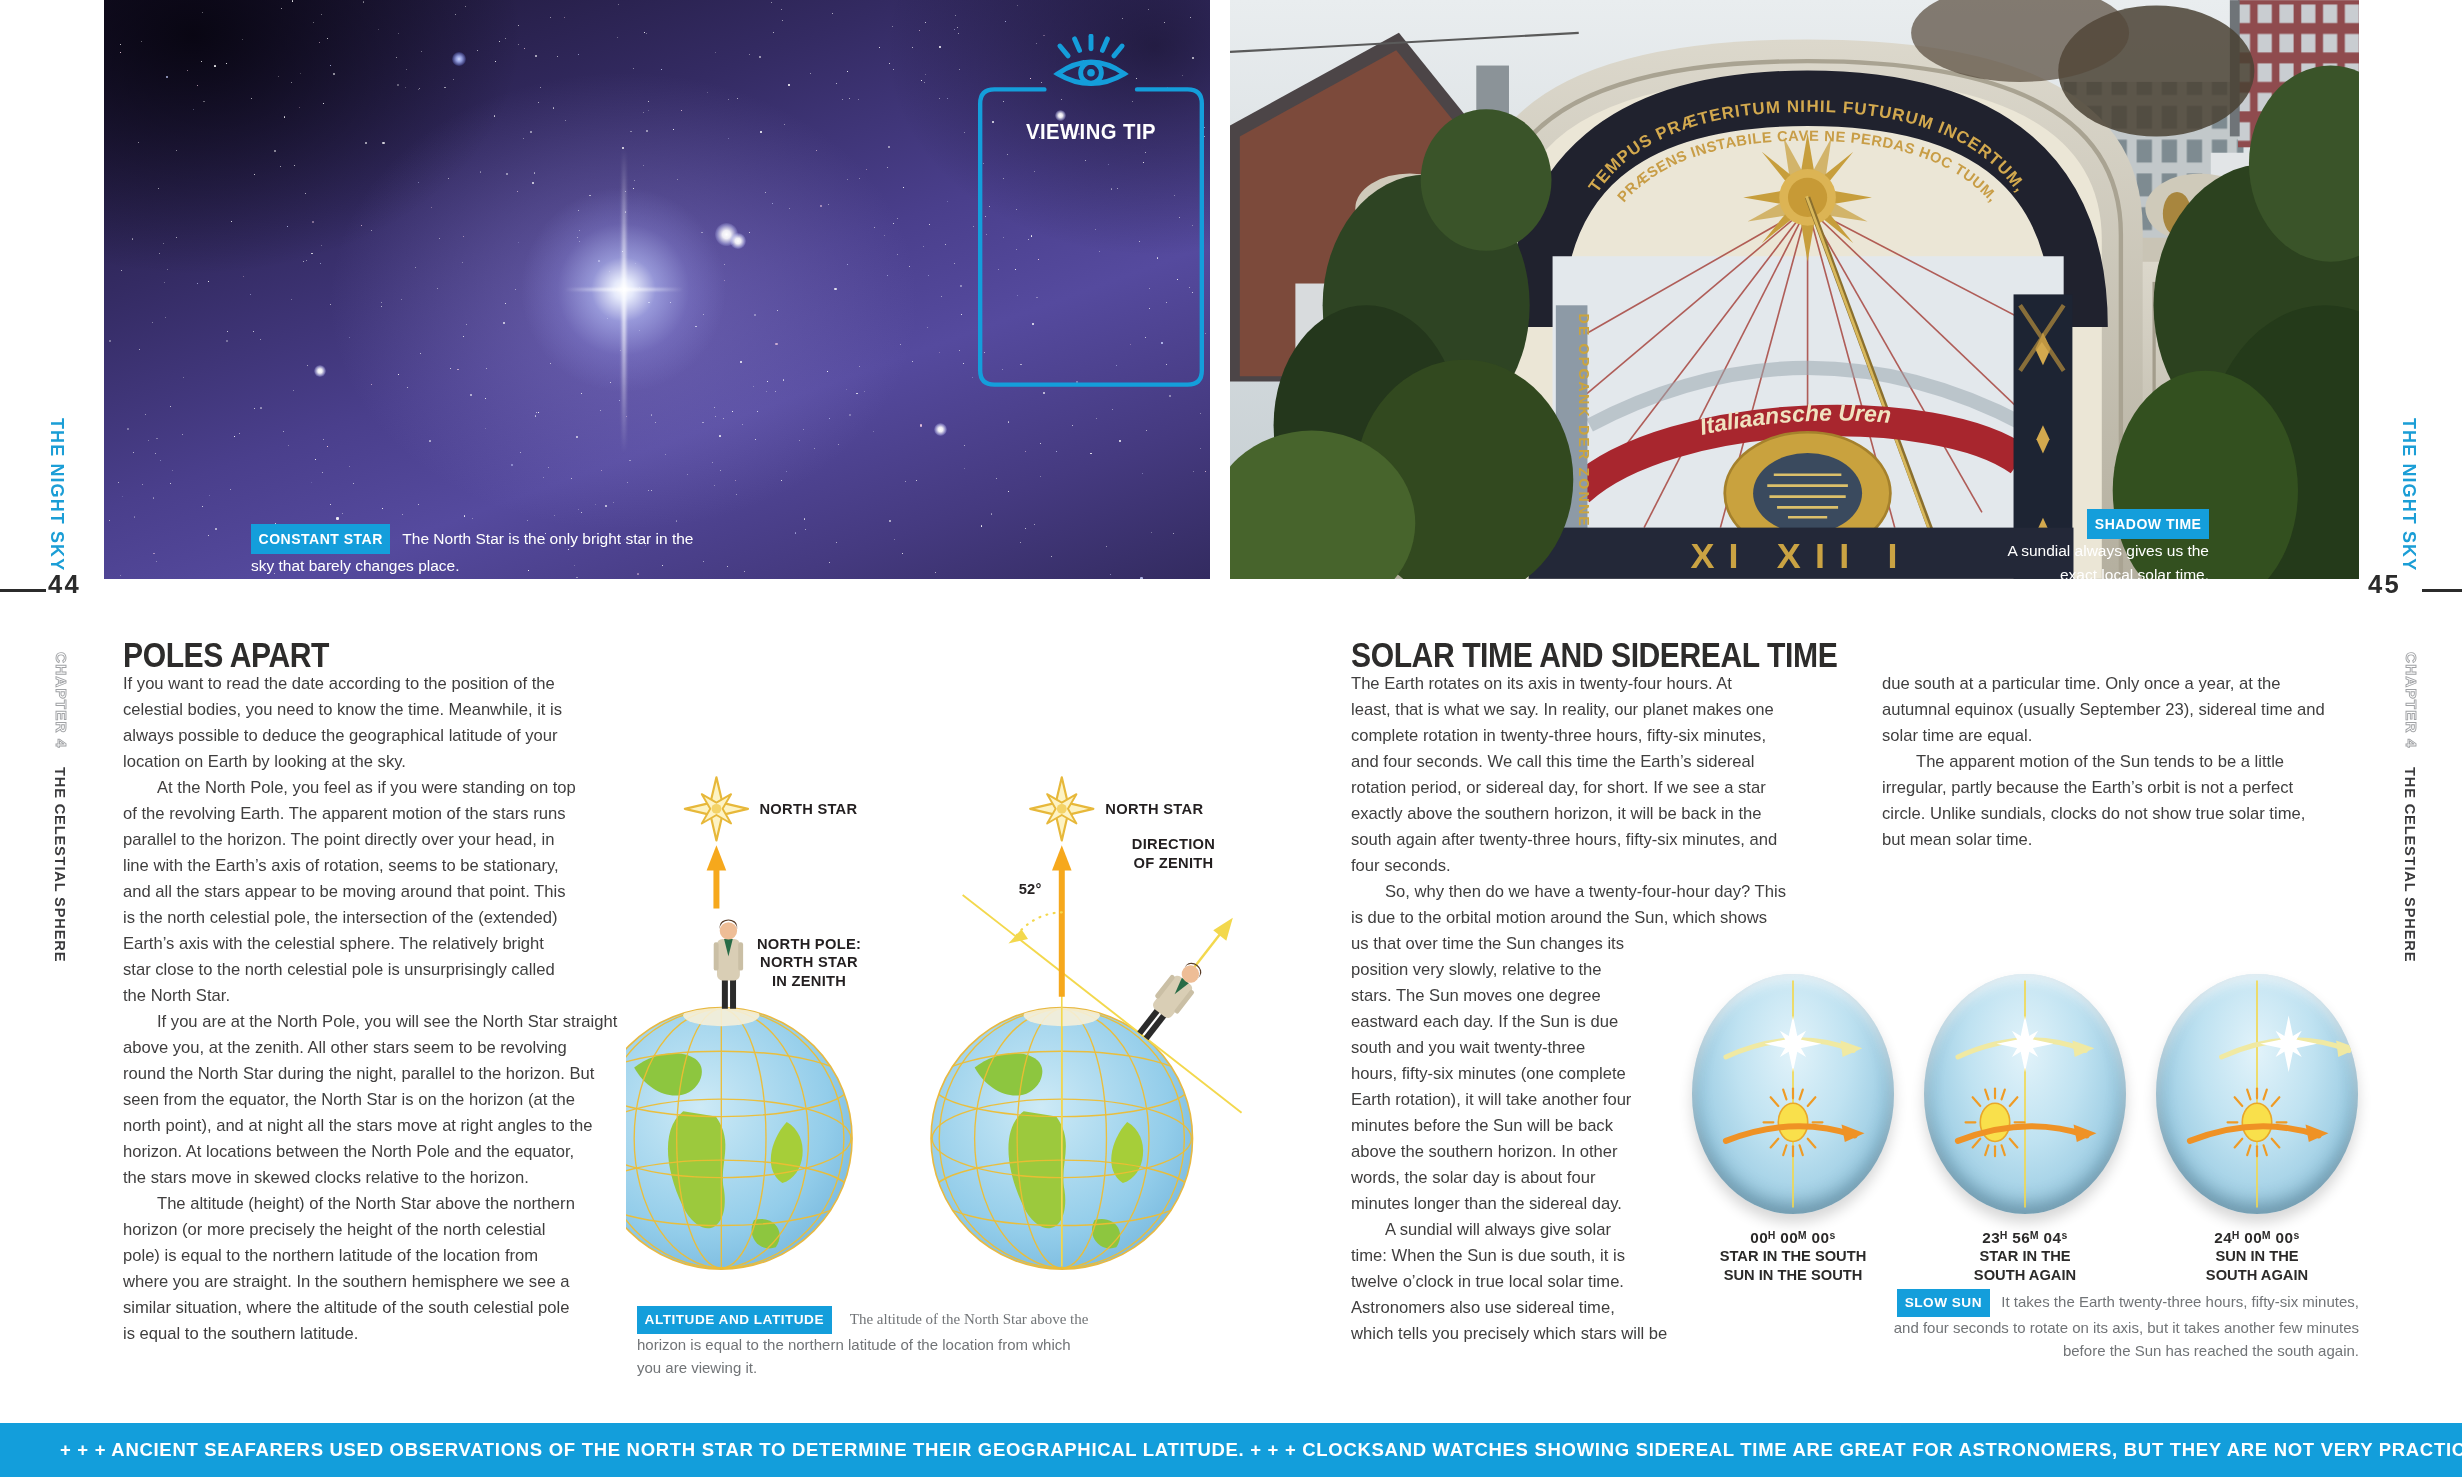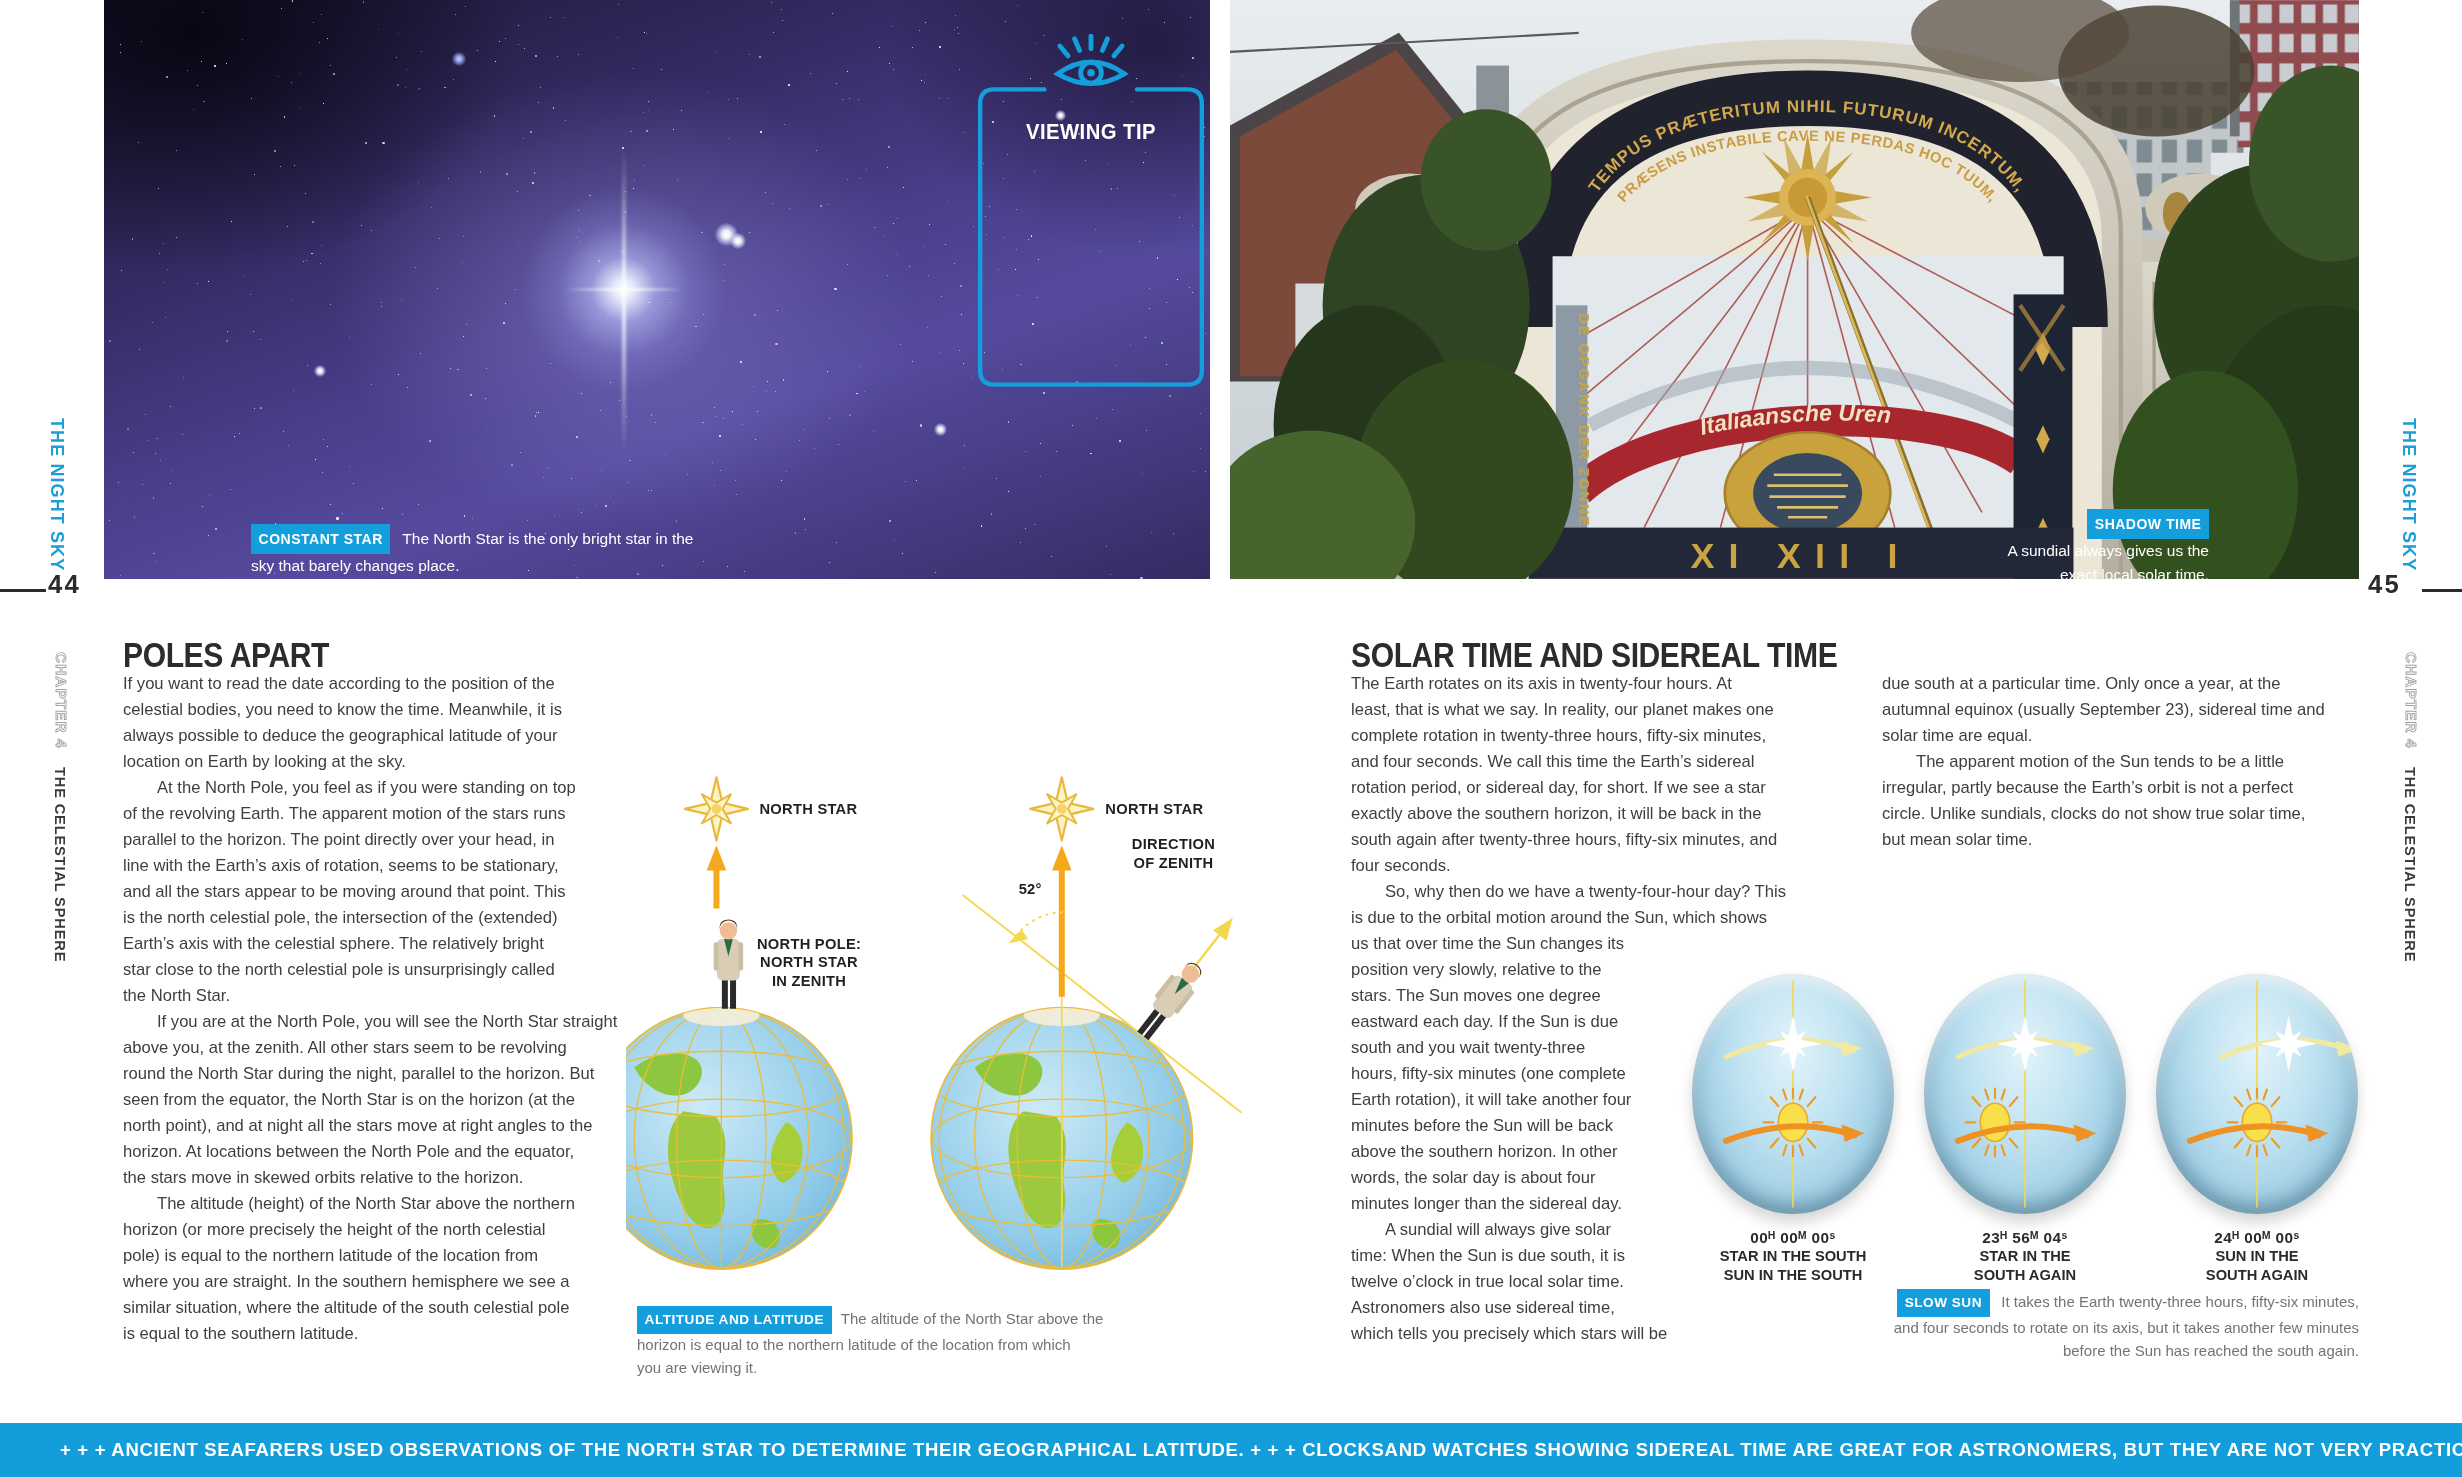--- a/index.html
+++ b/index.html
@@ -832,21 +832,21 @@
     <div class="line">is the north celestial pole, the intersection of the (extended)</div>
     <div class="line">Earth’s axis with the celestial sphere. The relatively bright</div>
     <div class="line">star close to the north celestial pole is unsurprisingly called</div>
     <div class="line">the North Star.</div>
     <div class="line ind">If you are at the North Pole, you will see the North Star straight</div>
     <div class="line">above you, at the zenith. All other stars seem to be revolving</div>
     <div class="line">round the North Star during the night, parallel to the horizon. But</div>
     <div class="line">seen from the equator, the North Star is on the horizon (at the</div>
     <div class="line">north point), and at night all the stars move at right angles to the</div>
     <div class="line">horizon. At locations between the North Pole and the equator,</div>
-    <div class="line">the stars move in skewed orbits relative to the horizon.</div>
+    <div class="line">the stars move in skewed clocks relative to the horizon.</div>
     <div class="line ind">The altitude (height) of the North Star above the northern</div>
     <div class="line">horizon (or more precisely the height of the north celestial</div>
     <div class="line">pole) is equal to the northern latitude of the location from</div>
     <div class="line">where you are straight. In the southern hemisphere we see a</div>
     <div class="line">similar situation, where the altitude of the south celestial pole</div>
     <div class="line">is equal to the southern latitude.</div>
   </div>
 
 <svg id="globediagram" class="abs" width="621" height="534" viewBox="0 0 1140 980">
   <defs>
@@ -916,21 +916,21 @@
   <path d="M 800 285 A 108 108 0 0 0 715 330" fill="none" stroke="#f3d84d" stroke-width="4" stroke-dasharray="1.5 12" stroke-linecap="round"></path>
   <polygon points="702,342 726,316 738,334" fill="#f3d84d"></polygon>
   <text x="742" y="252" class="diag-label" text-anchor="middle">52°</text>
   <use href="#person" transform="translate(948,511) rotate(38)"></use>
   <text x="1005" y="168" class="diag-label" text-anchor="middle">DIRECTION</text>
   <text x="1005" y="203" class="diag-label" text-anchor="middle">OF ZENITH</text>
 </svg>
 
 <div id="alt-cap" class="abs graycap">
   <div><span class="badge" style="font-size:13.6px;">ALTITUDE AND LATITUDE</span>
-    <span style="margin-left:5px;">The altitude of the North Star above the</span></div>
+    <span style="margin-left:14px;font-family:Liberation Serif, serif;">The altitude of the North Star above the</span></div>
   <div>horizon is equal to the northern latitude of the location from which</div>
   <div>you are viewing it.</div>
 </div>
 
 <div id="solar-head" class="abs headline">SOLAR TIME AND SIDEREAL TIME</div>
 <div id="solar-col1" class="abs bodycol">
 
 <div class="line">The Earth rotates on its axis in twenty-four hours. At</div>
     <div class="line">least, that is what we say. In reality, our planet makes one</div>
     <div class="line">complete rotation in twenty-three hours, fifty-six minutes,</div>

